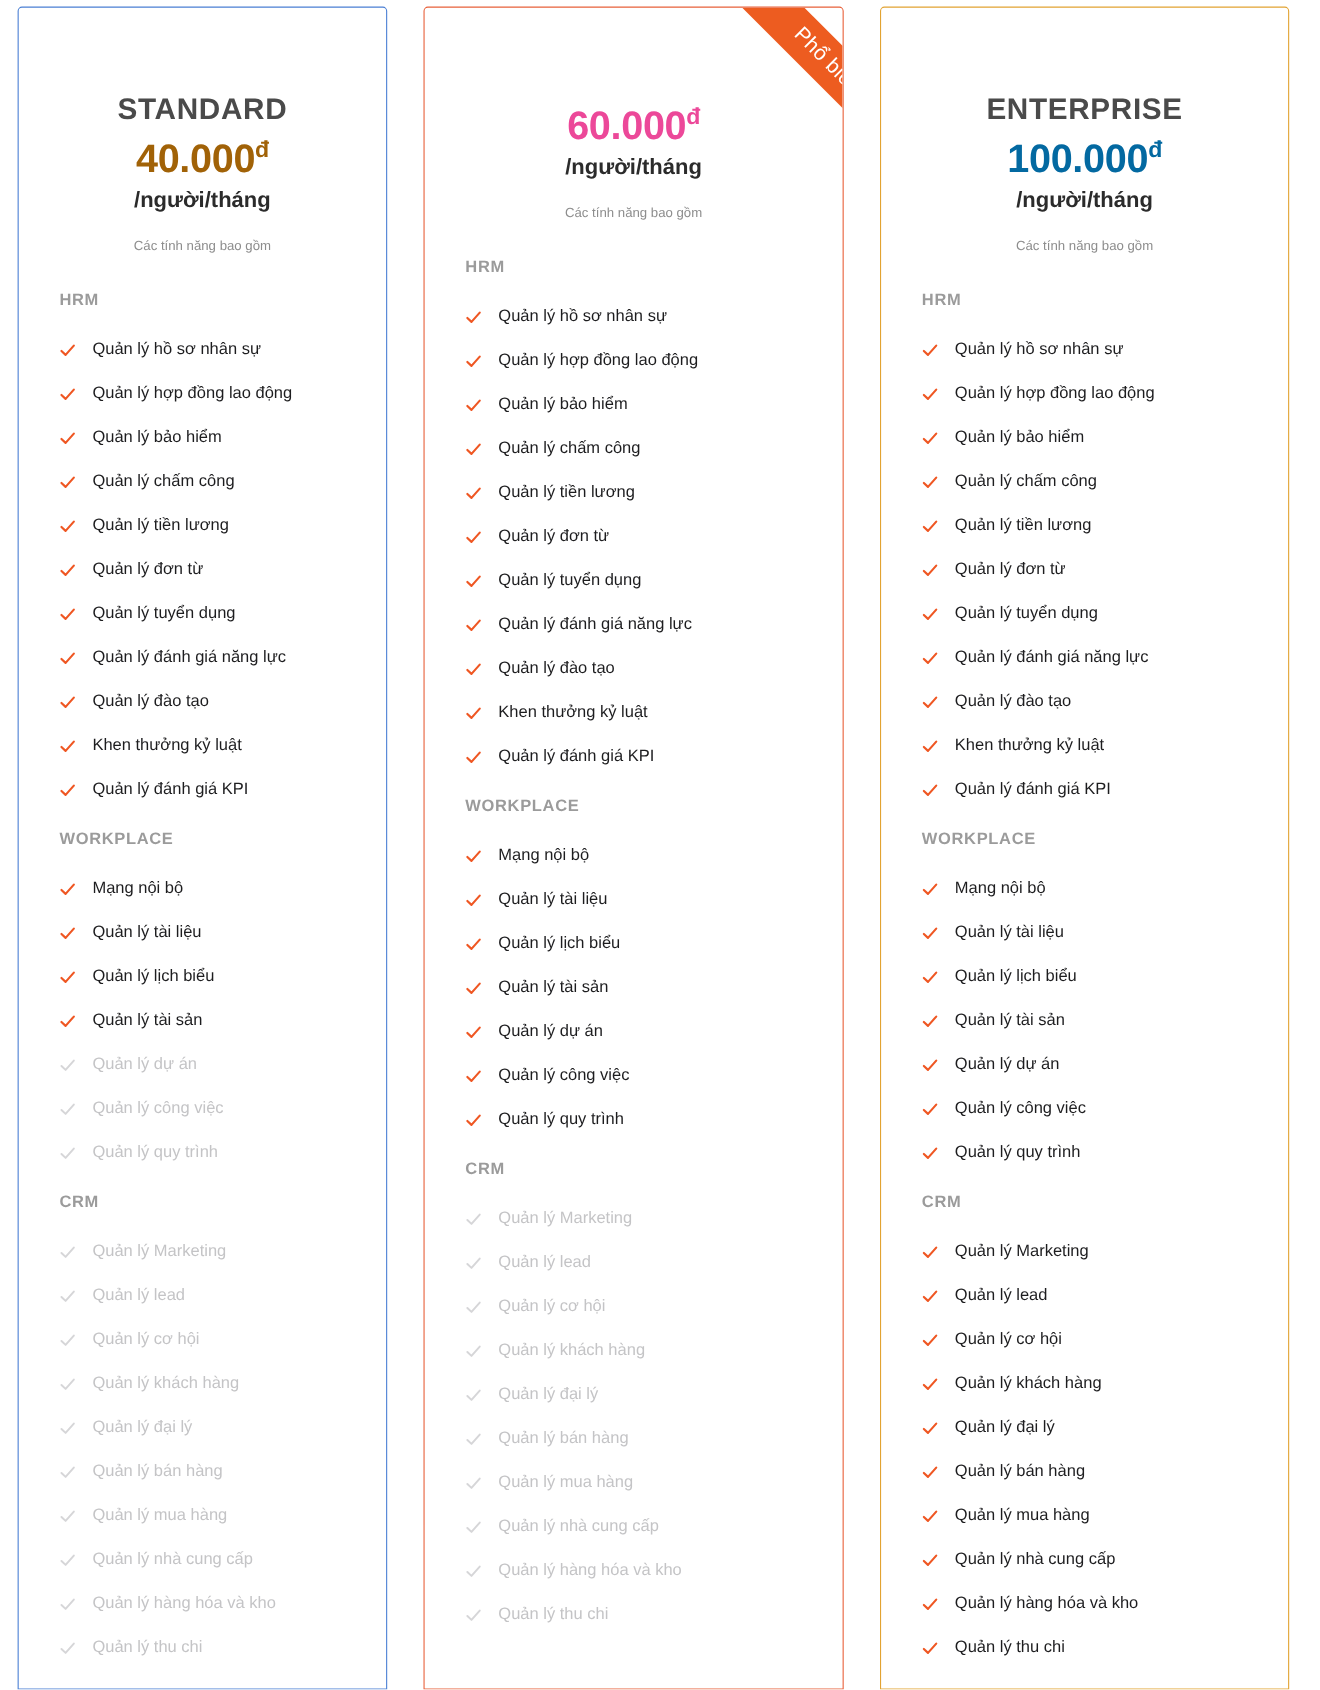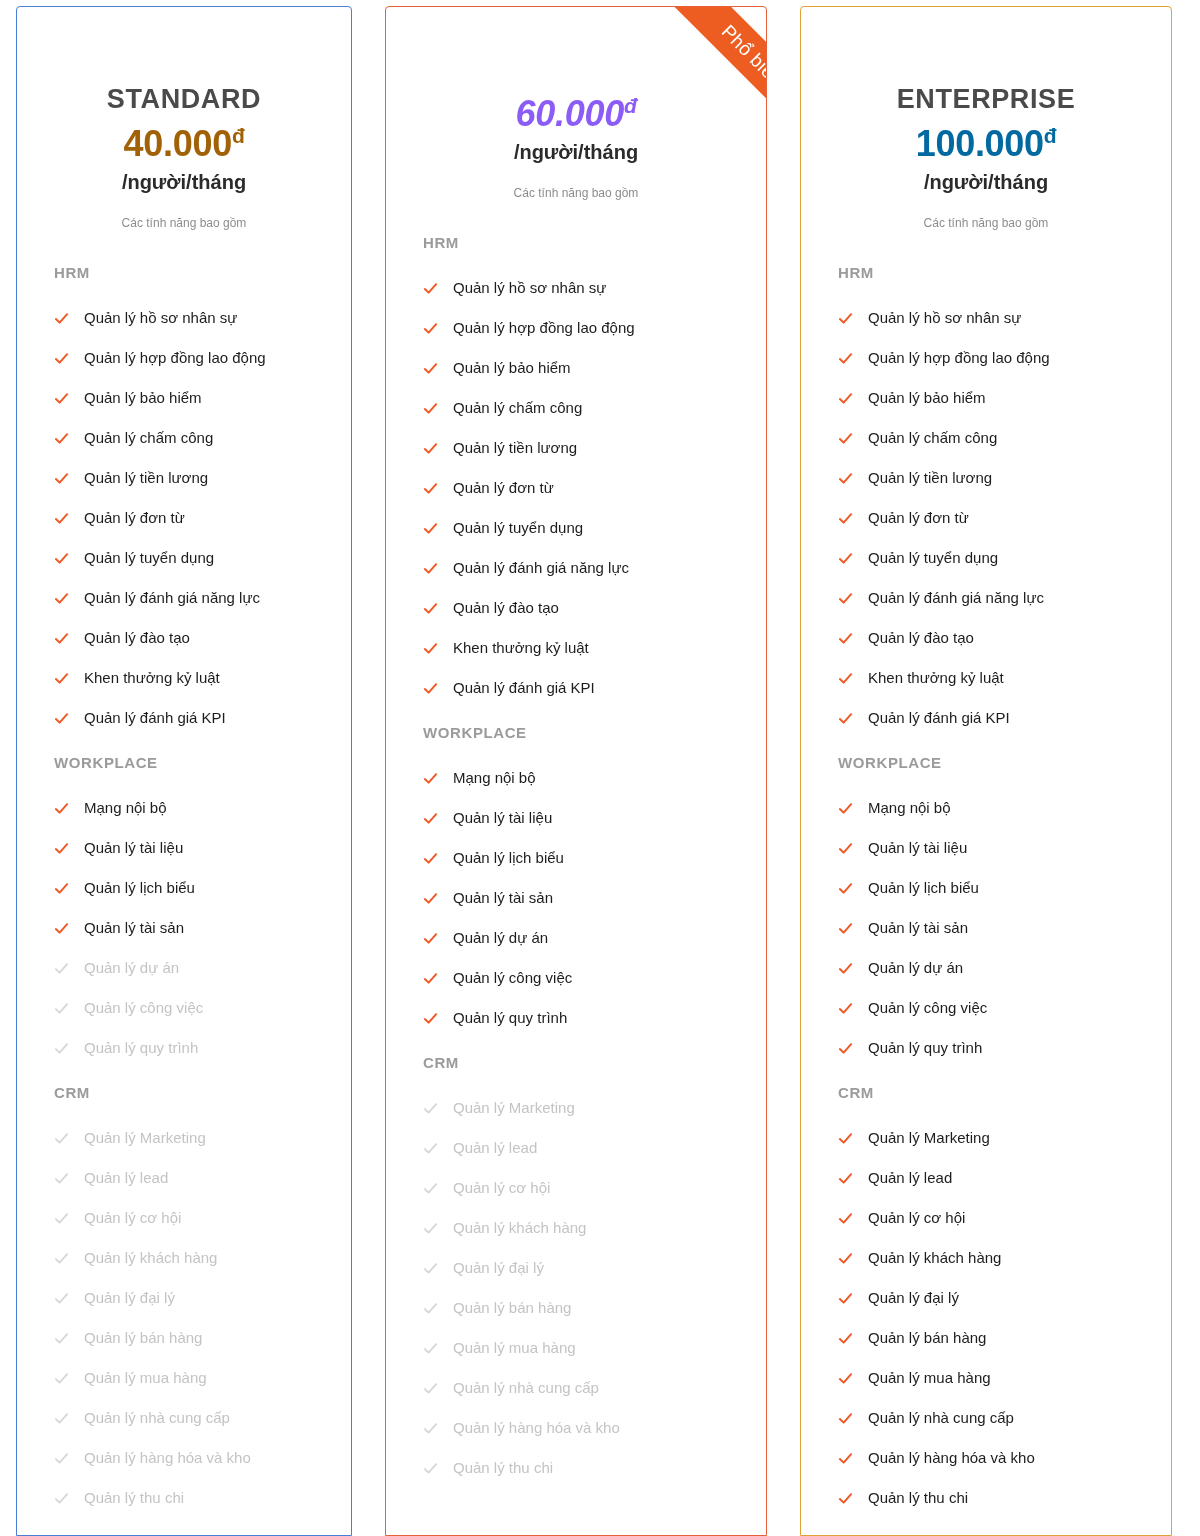--- a/index.html
+++ b/index.html
@@ -82,21 +82,21 @@
     line-height: 1.15;
     letter-spacing: -.3px;
   }
   .plan-price .cur {
     font-size: 21px;
     font-weight: 700;
     vertical-align: super;
     line-height: 1;
   }
   .standard .plan-price { color: #a16207; }
-  .professional .plan-price { color: #8b5cf6; font-style: italic; }
+  .professional .plan-price { color: #ec4899; }
   .enterprise .plan-price { color: #0369a1; }
 
   .plan-period {
     margin-top: 7px;
     font-size: 20px;
     font-weight: 600;
     color: #2b2b2b;
   }
   .plan-includes {
     margin-top: 22px;

